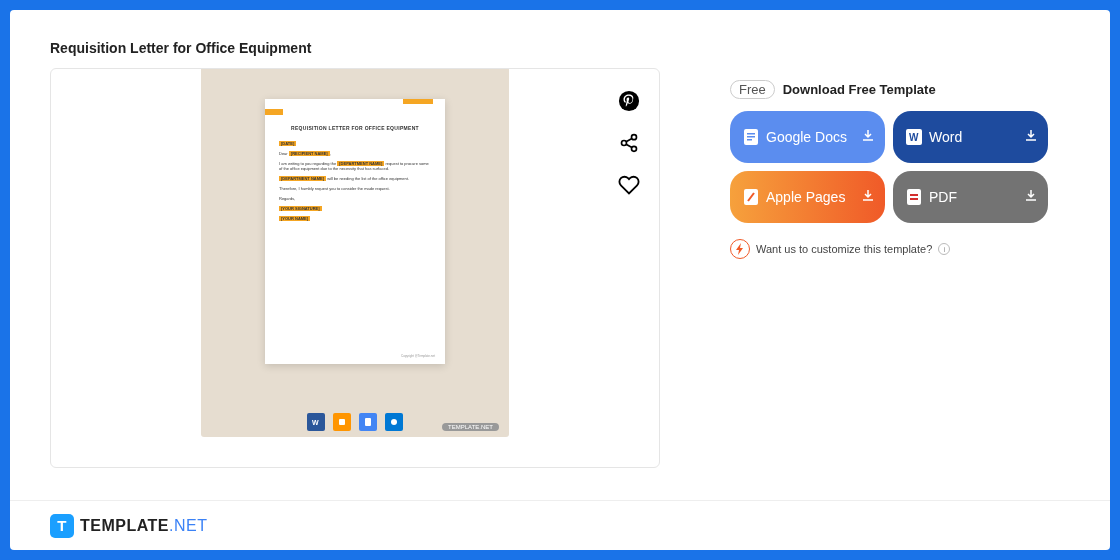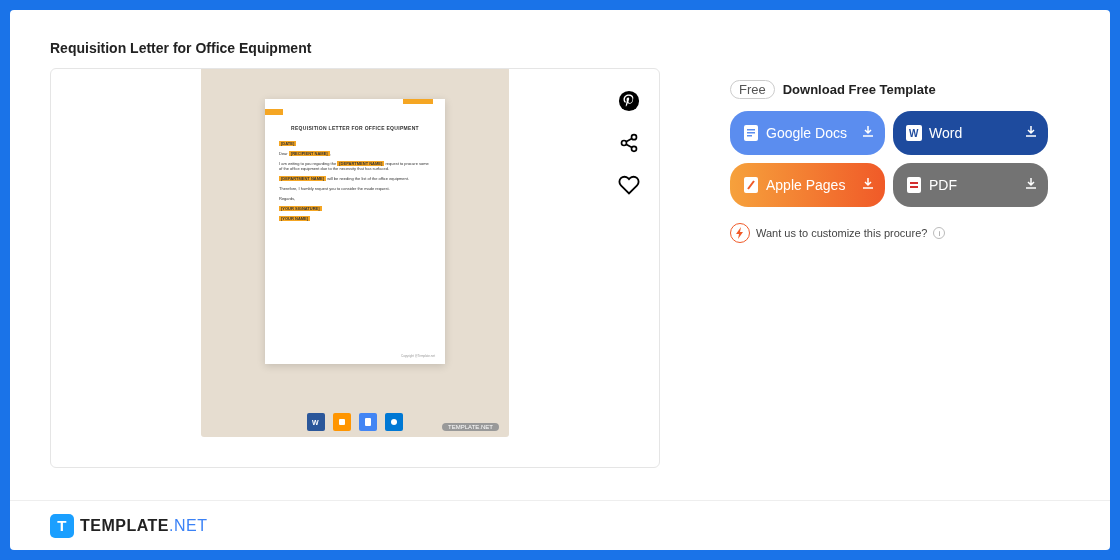--- a/index.html
+++ b/index.html
@@ -20,21 +20,21 @@
   .below-icons { position: absolute; bottom: 6px; left: 50%; transform: translateX(-50%); display: flex; gap: 8px; }
   .sm-ico { width: 18px; height: 18px; border-radius: 2px; display: flex; align-items: center; justify-content: center; }
   .tag-chip { position: absolute; bottom: 6px; right: 10px; background: #999; color: #fff; font-size: 6px; padding: 1px 6px; border-radius: 6px; }
   .overlay-icons { position: absolute; top: 20px; right: 18px; display: flex; flex-direction: column; gap: 18px; }
   .ov-ico { width: 24px; height: 24px; display: flex; align-items: center; justify-content: center; cursor: pointer; }
   .right { flex: 1; padding-top: 40px; }
   .dl-head { display: flex; align-items: center; gap: 8px; margin-bottom: 12px; }
   .free-pill { border: 1px solid #ccc; border-radius: 10px; padding: 1px 8px; font-size: 13px; color: #555; }
   .dl-title { font-size: 13px; font-weight: 600; color: #222; }
   .btn-grid { display: grid; grid-template-columns: 155px 155px; gap: 8px; margin-bottom: 16px; }
-  .btn { height: 44px; border-radius: 18px; display: flex; align-items: center; color: #fff; font-size: 14px; font-weight: 500; padding: 0 12px; cursor: pointer; position: relative; }
+  .btn { height: 52px; border-radius: 18px; display: flex; align-items: center; color: #fff; font-size: 14px; font-weight: 500; padding: 0 12px; cursor: pointer; position: relative; }
   .btn .ico { width: 18px; height: 18px; margin-right: 6px; display: flex; align-items: center; justify-content: center; }
   .btn .dl { position: absolute; right: 10px; }
   .b-gdocs { background: #5b8def; }
   .b-word { background: #1e4b9e; }
   .b-pages { background: linear-gradient(90deg,#f6a13c,#f05a28); }
   .b-pdf { background: #737373; }
   .customize { display: flex; align-items: center; gap: 6px; font-size: 11px; color: #444; }
   .bolt { width: 20px; height: 20px; border-radius: 50%; border: 1px solid #f05a28; display: flex; align-items: center; justify-content: center; }
   .info-c { width: 12px; height: 12px; border: 1px solid #bbb; border-radius: 50%; font-size: 8px; color: #999; display: flex; align-items: center; justify-content: center; }
   .footer { height: 50px; border-top: 1px solid #eee; display: flex; align-items: center; padding: 0 40px; }
@@ -170,21 +170,21 @@
                 <path d="M7 1v7M4 5l3 3 3-3M2 11h10" stroke="#fff" stroke-width="1.5" fill="none"></path>
               </svg></span>
         </div>
       </div>
       <div class="customize">
         <span class="bolt">
             <svg width="10" height="12" viewBox="0 0 10 12">
               <path d="M6 0L1 7h3l-1 5 5-7H5l1-5z" fill="#f05a28"></path>
             </svg>
           </span>
-        <span>Want us to customize this procure?</span>
+        <span>Want us to customize this template?</span>
         <span class="info-c">i</span>
       </div>
     </div>
   </div>
   <div class="footer">
     <div class="logo">
       <div class="logo-sq">T</div>
       <span><span>TEMPLATE</span><span class="net">.NET</span></span>
     </div>
   </div>

